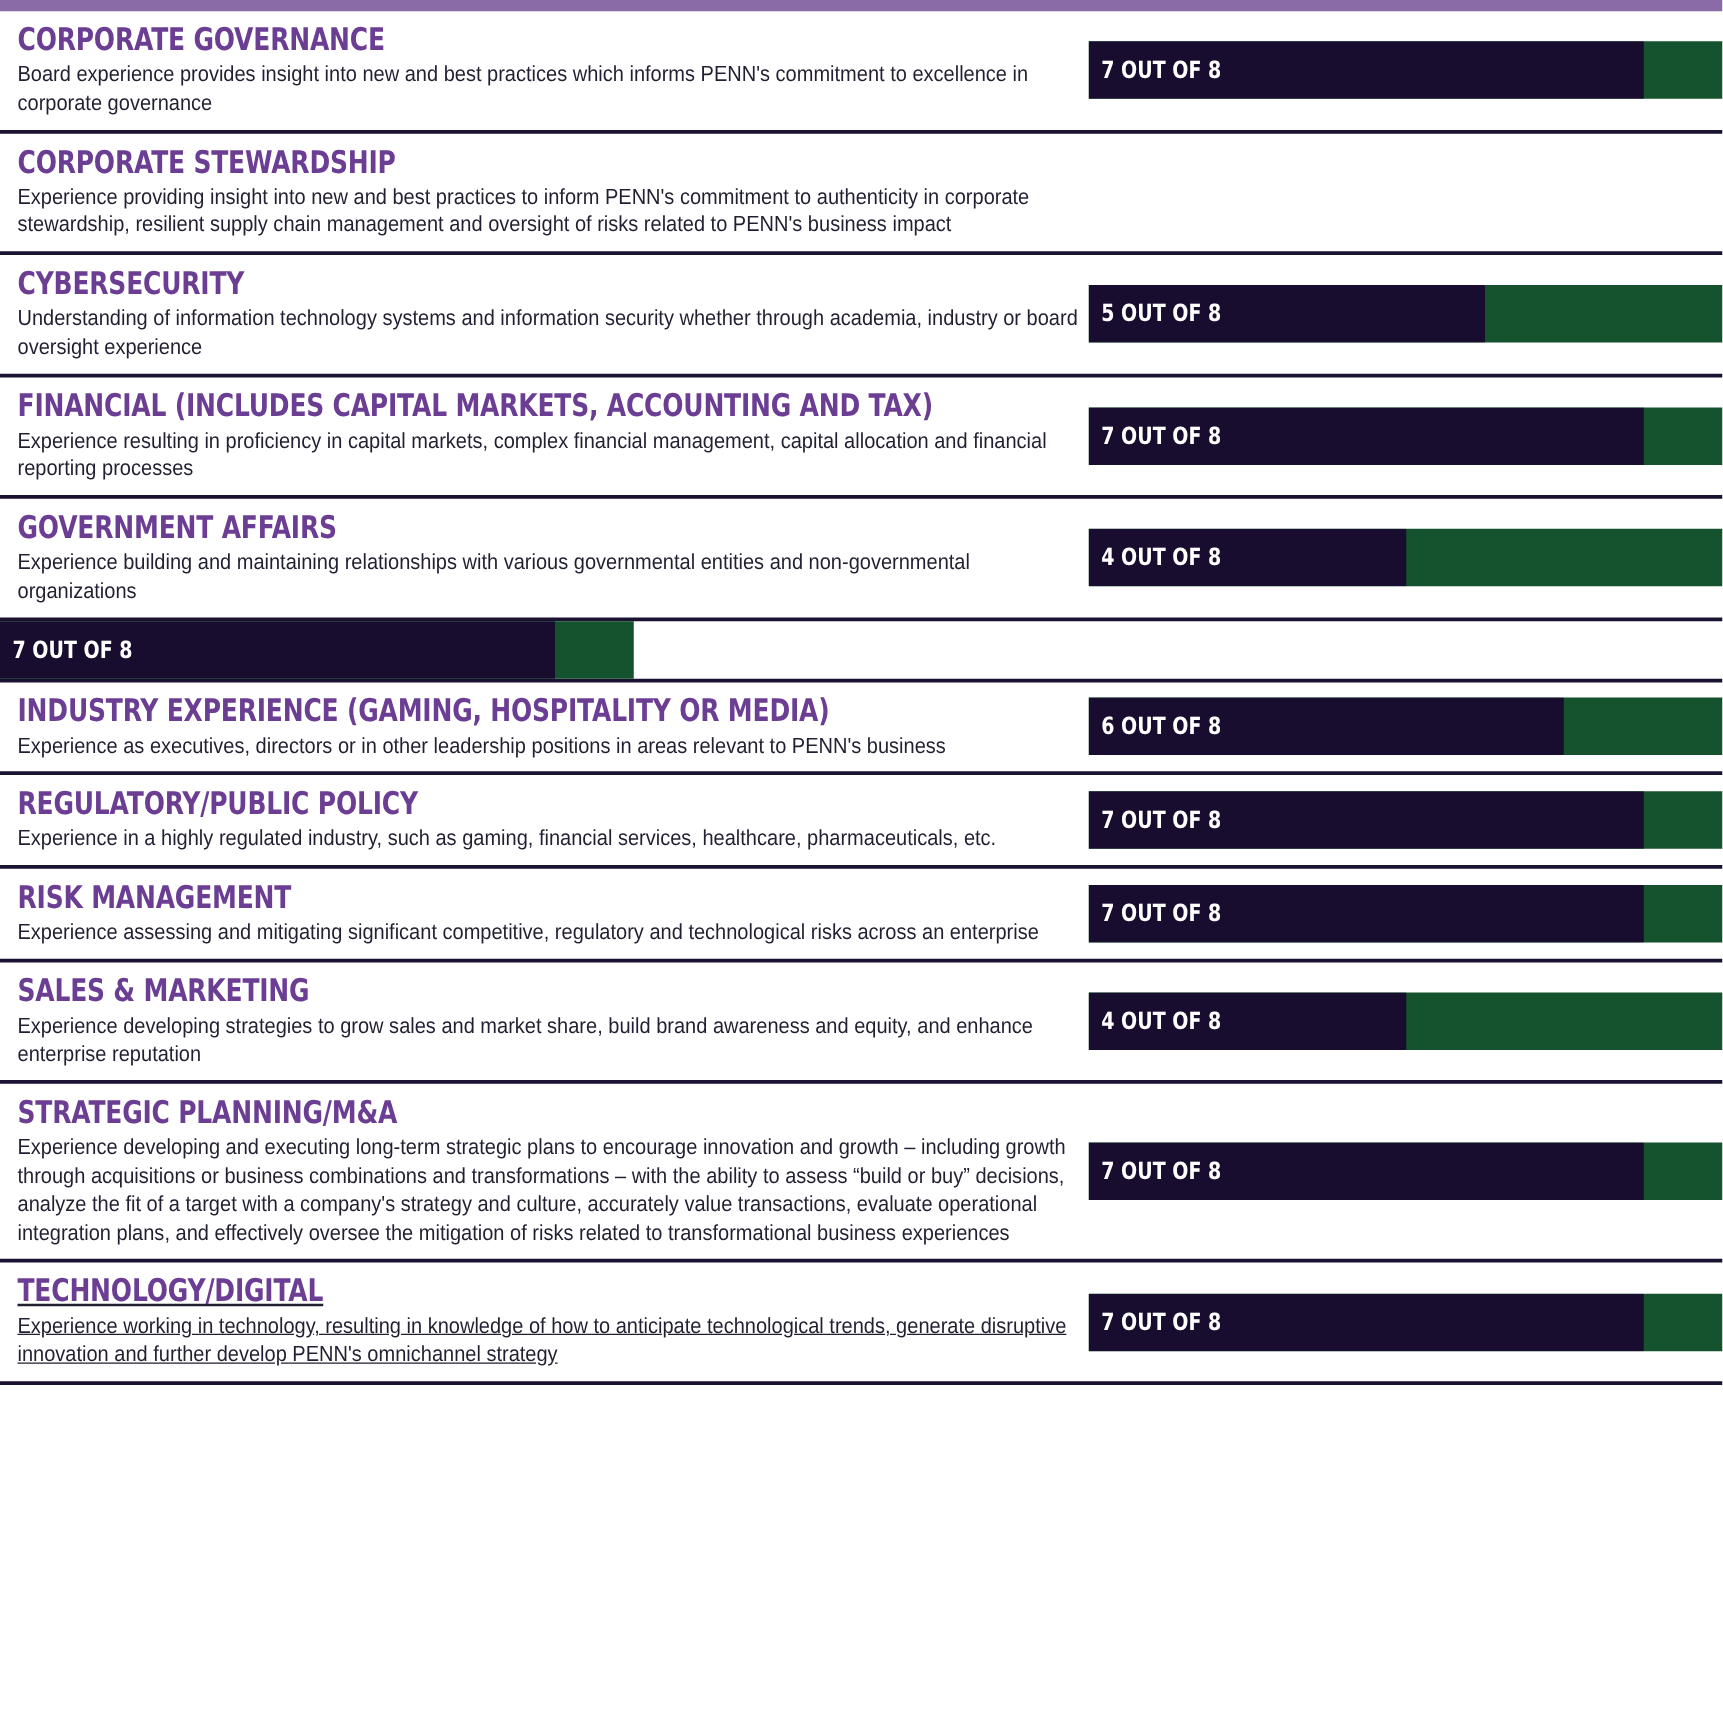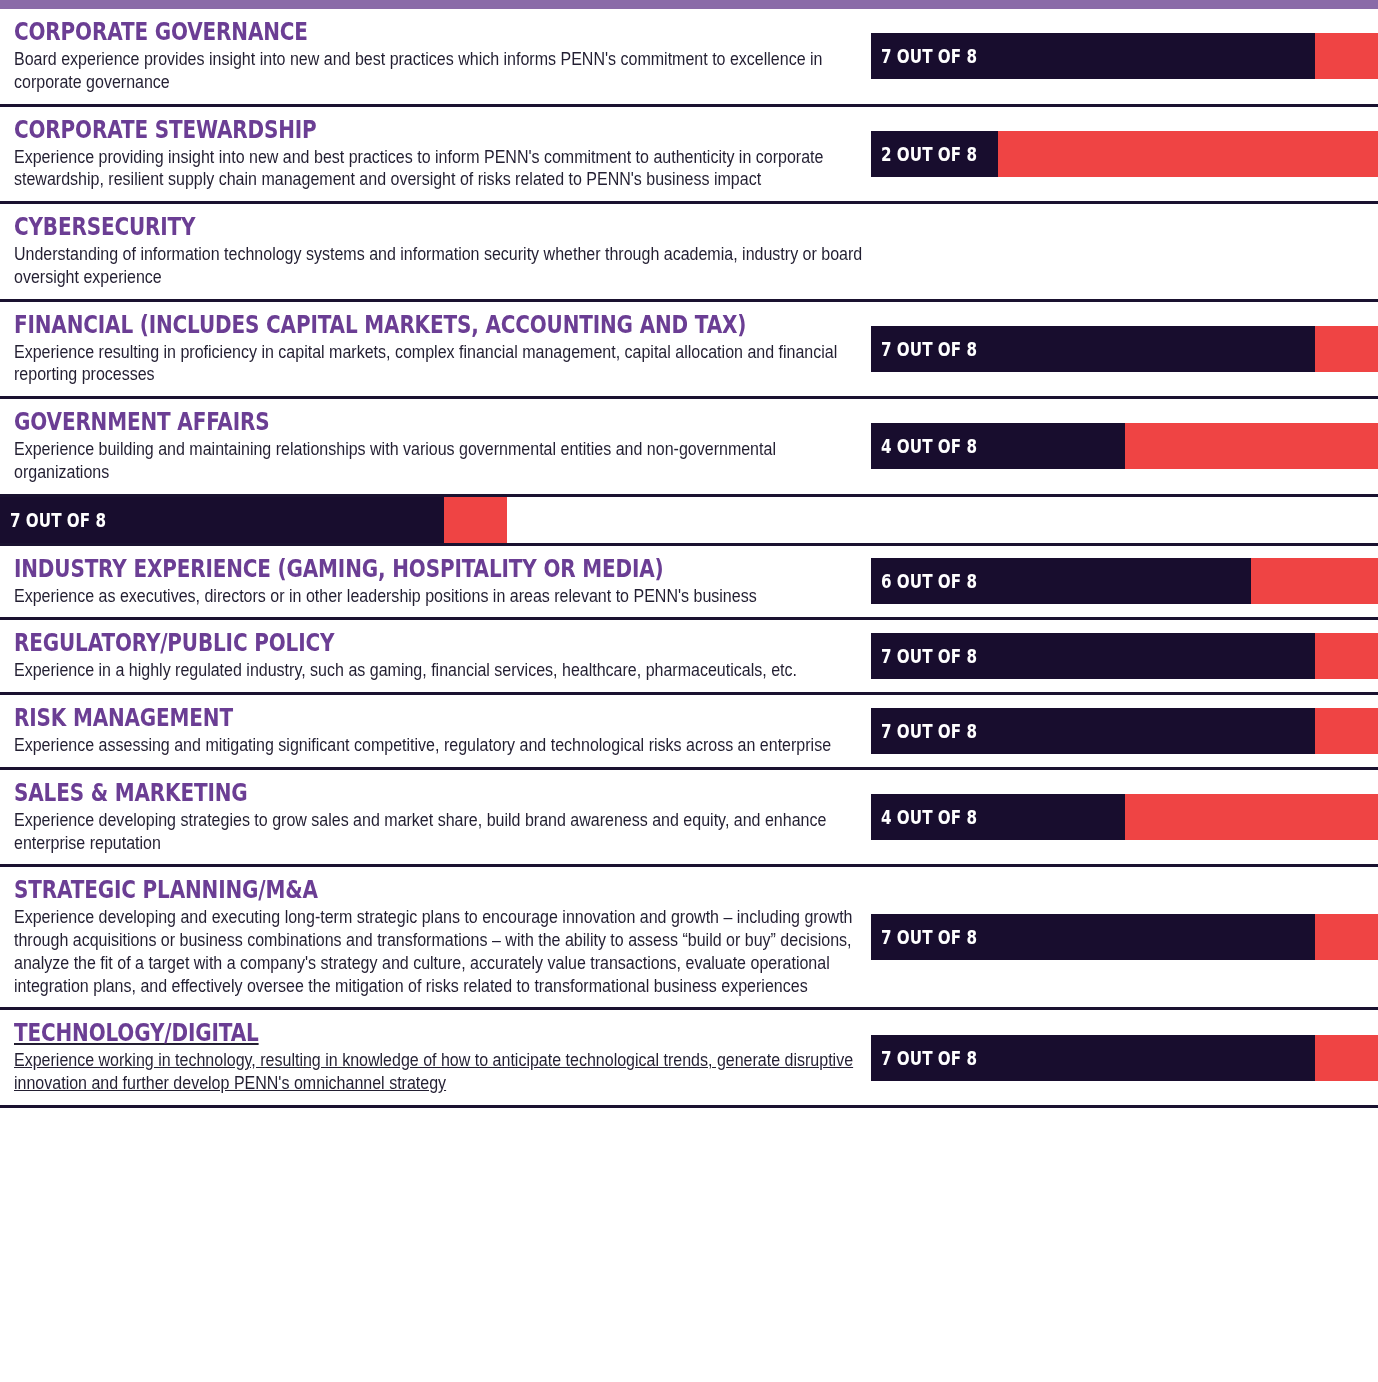--- a/index.html
+++ b/index.html
@@ -82,21 +82,21 @@
     display: flex;
     align-items: center;
     justify-content: flex-start;
     box-sizing: border-box;
   }
 
   .bar {
     position: relative;
     width: 507px;
     height: 46px;
-    background: #ef4444;
+    background: #14532d;
     display: block;
     overflow: hidden;
   }
 
   .bar-fill {
     position: absolute;
     left: 0;
     top: 0;
     bottom: 0;
     background: #180d2e;
@@ -147,34 +147,34 @@
               <div class="bar-label">7 OUT OF 8</div>
             </div>
           </div>
         </div>
       </div>
       <div class="row">
         <div class="row-text">
           <div class="skill-title">CORPORATE STEWARDSHIP</div>
           <div class="skill-desc">Experience providing insight into new and best practices to inform PENN's commitment to authenticity in corporate stewardship, resilient supply chain management and oversight of risks related to PENN's business impact</div>
         </div>
-        <div class="row-bar">
-          <div class="bar-wrap">
-            <div class="bar">
-              <div class="bar-fill" style="width: 25%;"></div>
-              <div class="bar-label">2 OUT OF 8</div>
-            </div>
-          </div>
-        </div>
       </div>
       <div class="row">
         <div class="row-text">
           <div class="skill-title">CYBERSECURITY</div>
           <div class="skill-desc">Understanding of information technology systems and information security whether through academia, industry or board oversight experience</div>
         </div>
+        <div class="row-bar">
+          <div class="bar-wrap">
+            <div class="bar">
+              <div class="bar-fill" style="width: 62.5%;"></div>
+              <div class="bar-label">5 OUT OF 8</div>
+            </div>
+          </div>
+        </div>
       </div>
       <div class="row">
         <div class="row-text">
           <div class="skill-title">FINANCIAL (INCLUDES CAPITAL MARKETS, ACCOUNTING AND TAX)</div>
           <div class="skill-desc">Experience resulting in proficiency in capital markets, complex financial management, capital allocation and financial reporting processes</div>
         </div>
         <div class="row-bar">
           <div class="bar-wrap">
             <div class="bar">
               <div class="bar-fill" style="width: 87.5%;"></div>

